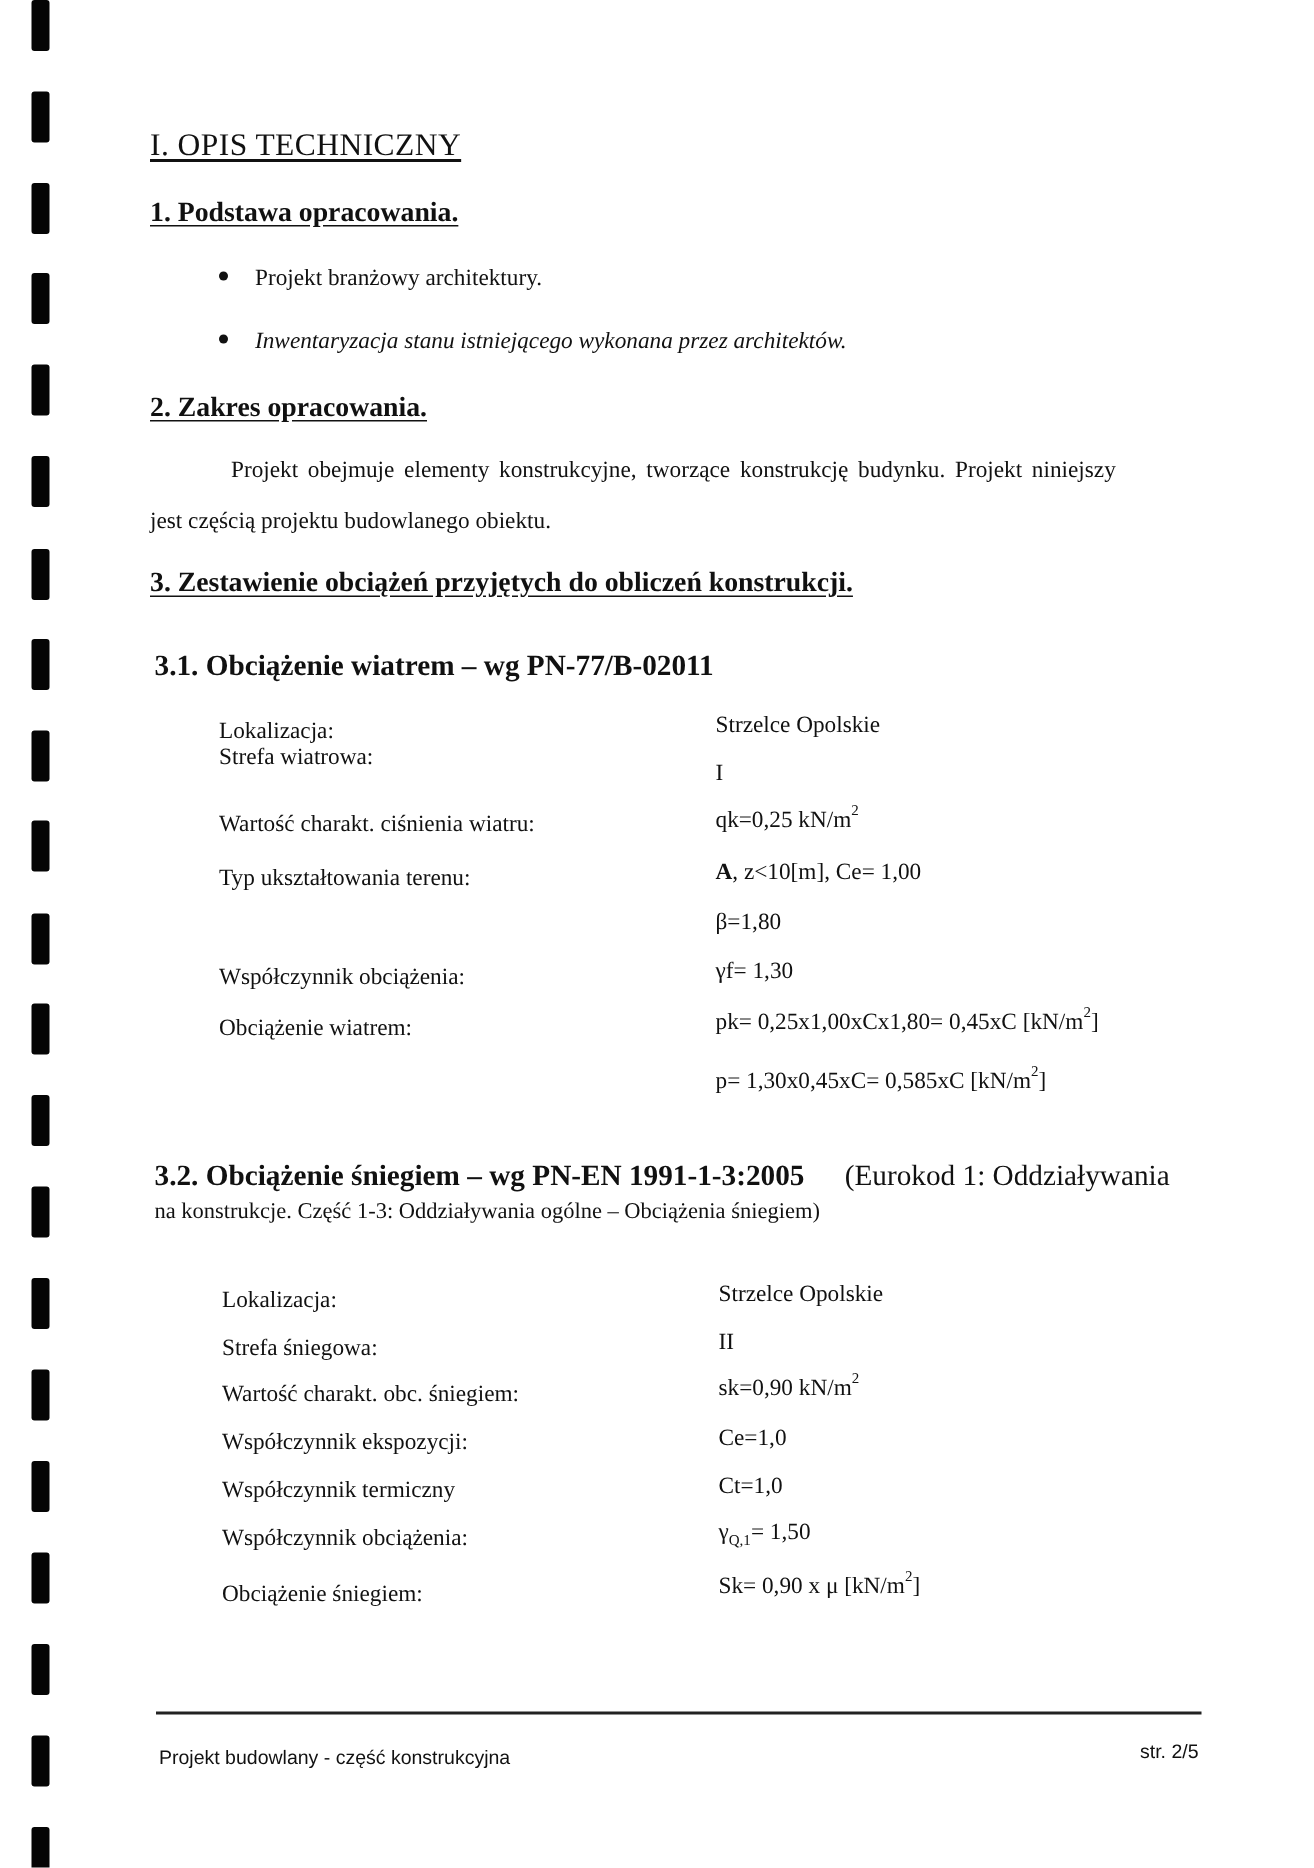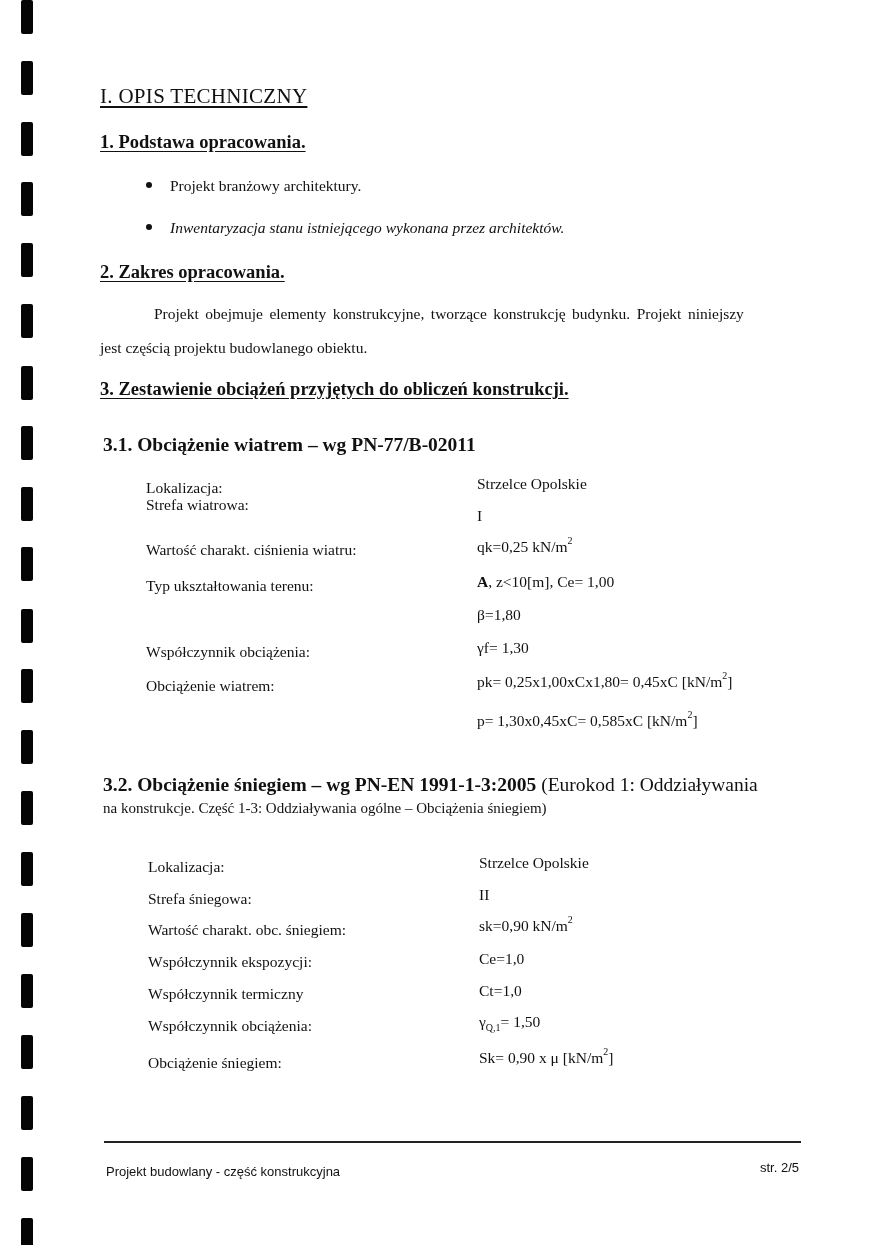--- a/index.html
+++ b/index.html
@@ -6,21 +6,21 @@
   body {
     width: 876px; height: 1245px; position: relative; overflow: hidden;
     background: #ffffff; color: #111111;
     font-family: "Liberation Serif", "DejaVu Serif", serif;
   }
   .punch { position: absolute; left: 21px; width: 12px; height: 34px; background: #050505; border-radius: 2px; }
   .abs { position: absolute; white-space: nowrap; }
   .h-main { font-size: 21px; text-decoration: underline; text-underline-offset: 3px; letter-spacing: 0.3px; }
   .h-sec { font-size: 18.5px; font-weight: bold; text-decoration: underline; text-underline-offset: 3px; }
   .h-sub { font-size: 19.5px; font-weight: bold; }
-  .h-sub .normal { font-weight: normal; }
+  .h-sub .normal { font-weight: normal; margin-left: 22px; }
   .body-text { font-size: 15.5px; }
   .bullet { font-size: 15.5px; }
   .bullet .dot { display: inline-block; width: 6px; height: 6px; border-radius: 50%; background: #111; margin-right: 18px; vertical-align: middle; position: relative; top: -2px; }
   .lbl { font-size: 15.5px; left: 146px; }
   .val { font-size: 15.5px; left: 477px; }
   sup { font-size: 10px; vertical-align: top; position: relative; top: -3px; }
   sub { font-size: 10px; }
   .footer-line { position: absolute; left: 104px; top: 1141px; width: 697px; height: 2px; background: #222; }
   .footer { font-family: Liberation Sans, sans-serif; font-size: 13px; }
 </style>

